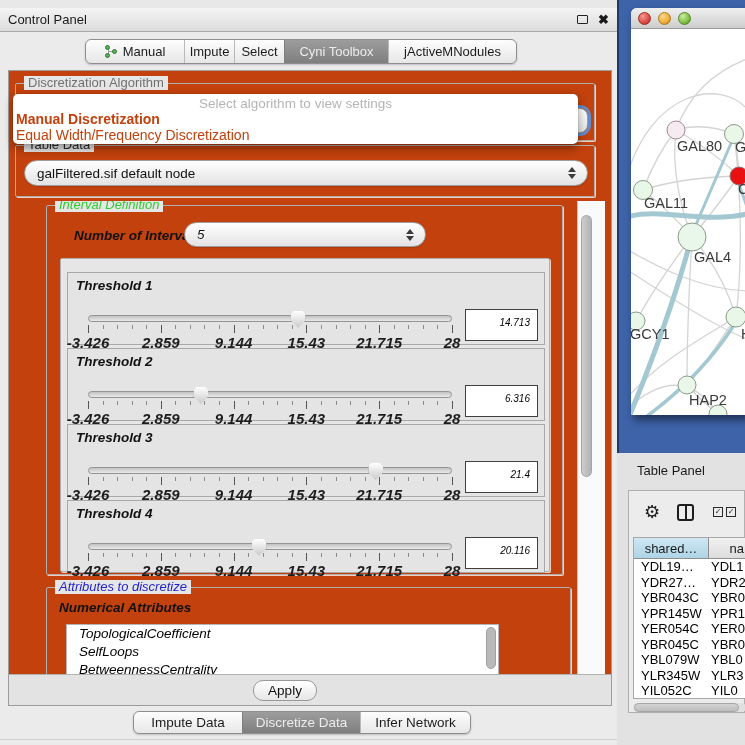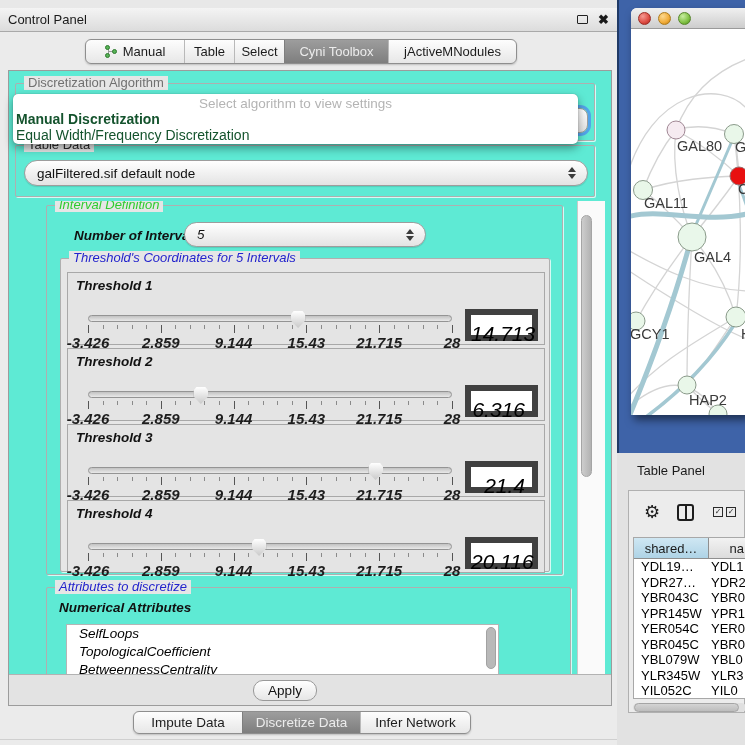--- a/index.html
+++ b/index.html
@@ -20,21 +20,21 @@
   .seg { display:flex; border:1px solid #8e8e8e; border-radius:6px; overflow:hidden;
     background:linear-gradient(#fdfdfd,#e7e7e7); box-shadow:0 1px 2px rgba(0,0,0,.2); }
   .seg-item { display:flex; align-items:center; justify-content:center; gap:5px;
     font-size:13px; color:#1c1c1c; border-left:1px solid #b9b9b9; white-space:nowrap; }
   .seg-item:first-child { border-left:none; }
   .seg-item.selected { background:linear-gradient(#9d9d9d,#7e7e7e); color:#ececec; border-left-color:#7e7e7e; }
   #top-tabs { left:85px; top:31px; height:25px; }
   #bottom-tabs { left:133px; top:703px; height:23px; }
   #bottom-tabs .seg-item { font-size:13.5px;align-items:center; }
 
-  #cp-main { left:8px; top:62px; width:604px; height:636px; background:#5eead4;
+  #cp-main { left:8px; top:62px; width:604px; height:636px; background:#c2410c;
     border:1px solid #9c9c9c; }
 
   .groupbox { position:absolute; border:1px solid #afafaf; border-radius:2px;
     box-shadow:1px 1px 0 rgba(255,255,255,.75); }
   .group-title { position:absolute; top:-8px; left:8px; background:#e6e6e6;
     padding:0 4px; font-size:13px; line-height:14px; white-space:nowrap; }
   .gt-gray { color:#707070; } .gt-dark { color:#2b2b2b; }
   .gt-green { color:#2fcc2f; } .gt-blue { color:#2323cc; }
 
   
@@ -44,21 +44,21 @@
   .combo .stepper { position:absolute; right:11px; top:50%; transform:translateY(-50%);
     display:flex; flex-direction:column; gap:2px; }
   .combo .up { width:0;height:0;border-left:4px solid transparent;border-right:4px solid transparent;border-bottom:5px solid #3c3c3c; }
   .combo .dn { width:0;height:0;border-left:4px solid transparent;border-right:4px solid transparent;border-top:5px solid #3c3c3c; }
   .focus-ring { box-shadow:0 0 0 3px rgba(82,152,236,.85); border-radius:8px; }
 
   
   #algo-popup { left:13px; top:86px; width:565px; height:50px; background:#ffffff;
     border-radius:5px; box-shadow:0 4px 10px rgba(0,0,0,.4), 0 0 1px rgba(0,0,0,.4); z-index:40; }
   #algo-popup .placeholder { text-align:center; color:#b4b4b4; font-size:13.5px; padding-top:2px; }
-  #algo-popup .opt { font-size:14px; color:#14532d; padding-left:3px; line-height:16px; }
+  #algo-popup .opt { font-size:14px; color:#c2410c; padding-left:3px; line-height:16px; }
   #algo-popup .opt.bold { font-weight:bold; }
 
   
   #scroll-viewport { left:14px; top:192px; width:562px; height:474px; overflow:hidden; }
   #v-scroll { left:576px; top:192px; width:28px; height:474px; background:#fafafa; border-left:1px solid #c9c9c9; }
   #v-thumb { position:absolute; left:3px; top:14px; width:11px; height:262px; border-radius:6px;
     background:linear-gradient(90deg,#cdcdcd,#b2b2b2); border:1px solid #a5a5a5; }
 
   
   .threshold-box { position:relative; width:478px; height:73px; background:#e4e4e4;
@@ -70,21 +70,21 @@
   .thumb { position:absolute; top:0; width:15px; height:17px; transform:translateX(-50%);
     background:linear-gradient(#ffffff,#c9c9c9);
     clip-path:polygon(0% 22%,20% 0%,80% 0%,100% 22%,100% 55%,50% 100%,0% 55%);
     filter:drop-shadow(0 1px 1px rgba(0,0,0,.5)); }
   .ticks { position:absolute; left:0; top:14px; width:100%; height:9px; }
   .tick { position:absolute; top:0; width:1px; height:4px; background:#8a8a8a; }
   .tick.major { height:8px; background:#555; }
   .tick-labels { position:absolute; left:0; top:23px; width:100%; height:11px; }
   .tick-labels span { position:absolute; transform:translateX(-50%); font-size:15px; font-weight:bold; color:#1d1d1d; white-space:nowrap; }
   .value-box { position:absolute; right:6px; top:36px; width:73px; height:32px; background:#fff;
-    border:6px solid #404040; font-size:21px; color:#000; text-align:right;
+    border:1px solid #404040; font-size:10px; color:#000; text-align:right;
     padding:7px 7px 0 0; }
 
   
   #attr-list { position:absolute; left:19px; top:36px; width:433px; height:60px; background:#fff;
     border:1px solid #b5b5b5; overflow:hidden; }
   #attr-list .item { font-size:13.5px; color:#000; padding-left:12px; line-height:18px; }
   #attr-scroll-thumb { position:absolute; right:2px; top:2px; width:10px; height:42px;
     background:#b9b9b9; border-radius:5px; border:1px solid #a2a2a2; }
 
   #apply-strip { left:9px; top:666px; width:602px; height:31px; background:#e3e3e3; border-top:1px solid #b2b2b2; }
@@ -156,21 +156,21 @@
         <span class="net-icon">
           <em style="left:3px;top:3px;width:1.5px;height:8px"></em>
           <em style="left:3px;top:6px;width:7px;height:1.5px"></em>
           <i style="left:0;top:0"></i>
           <i style="left:0;top:8px"></i>
           <i style="left:7px;top:4px"></i>
         </span>
         <span>Manual</span>
       </div>
       <div class="seg-item" style="width: 50px;">
-        <span>Table</span>
+        <span>Impute</span>
       </div>
       <div class="seg-item" style="width: 50px;">
         <span>Select</span>
       </div>
       <div class="seg-item selected" style="width: 104px;">
         <span>Cyni Toolbox</span>
       </div>
       <div class="seg-item" style="width: 128px;">
         <span>jActiveMNodules</span>
       </div>
@@ -207,21 +207,20 @@
         <div class="abs" style="left:27px; top:22px; font-size:13.5px; font-weight:bold; color:#111;">Number of Intervals</div>
         <div class="combo" style="left:137px; top:16px; width:242px; height:25px;">
           <span>5</span>
           <span class="stepper">
               <i class="up"></i>
               <i class="dn"></i>
             </span>
         </div>
 
         <div class="groupbox" style="left:13px; top:52px; width:490px; height:314px; background:#e6e6e6;">
-          <span class="group-title gt-blue">Threshold's Coordinates for 5 Intervals</span>
           <div class="abs" id="threshold-list" style="left:6px; top:13px;">
   <div class="threshold-box">
     <div class="t-label">Threshold 1</div>
     <div class="slider">
       <div class="track"></div>
       <div class="thumb" style="left: 57.7197%;"></div>
       <div class="ticks">
                     <div class="tick major" style="left: 0%;"></div>
                     <div class="tick" style="left: 4%;"></div>
                     <div class="tick" style="left: 8%;"></div>
@@ -397,22 +396,22 @@
   </div>
 </div>
         </div>
       </div>
 
       <div class="groupbox" style="left:31px; top:386px; width:525px; height:130px;">
         <span class="group-title gt-blue">Attributes to discretize</span>
         <div class="abs" style="left:12px; top:12px; font-size:13.5px; font-weight:bold; color:#111;">Numerical Attributes</div>
         <div id="attr-list">
 
-        <div class="item">SelfLoops</div>
-            <div class="item">TopologicalCoefficient</div>
+        <div class="item">TopologicalCoefficient</div>
+            <div class="item">SelfLoops</div>
             <div class="item">BetweennessCentrality</div>
             <div id="attr-scroll-thumb"></div>
           </div>
       </div>
     </div>
 
     <div class="abs" id="v-scroll" style="left:568px; top:130px;">
       <div id="v-thumb"></div>
     </div>
   </div>

